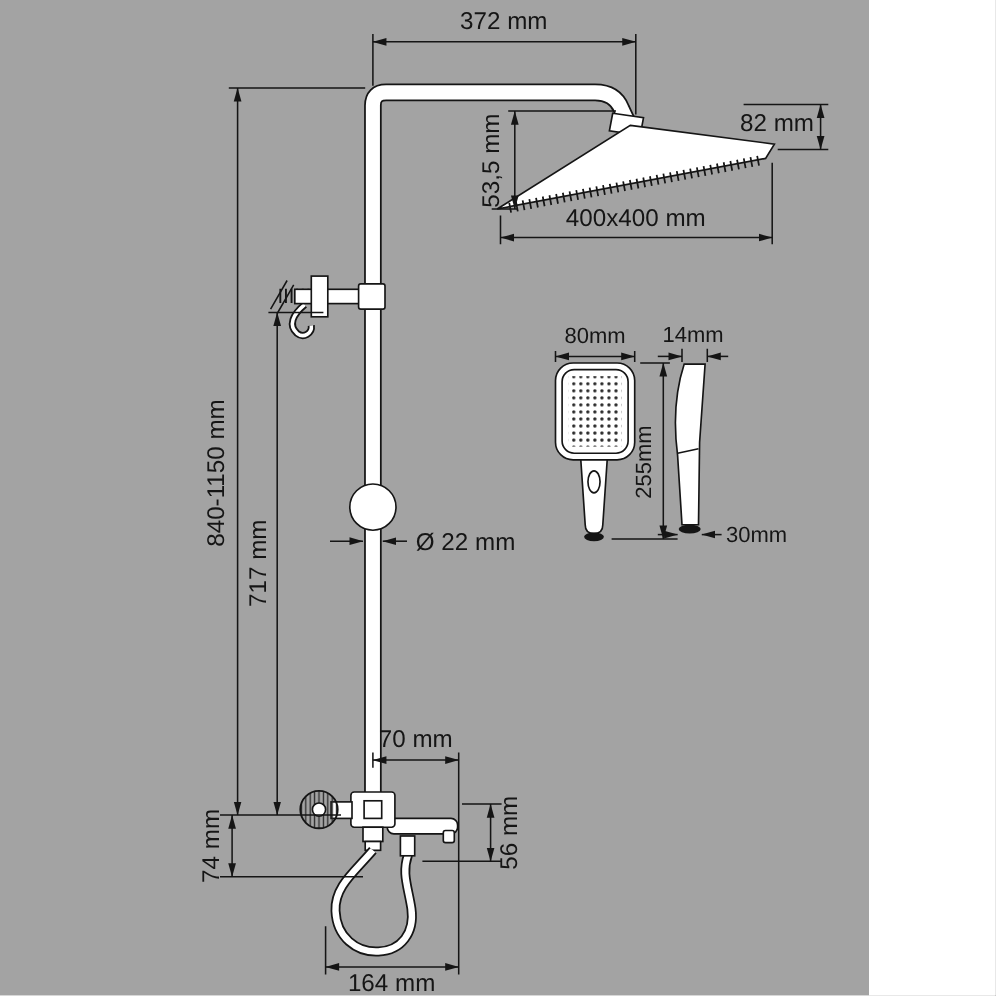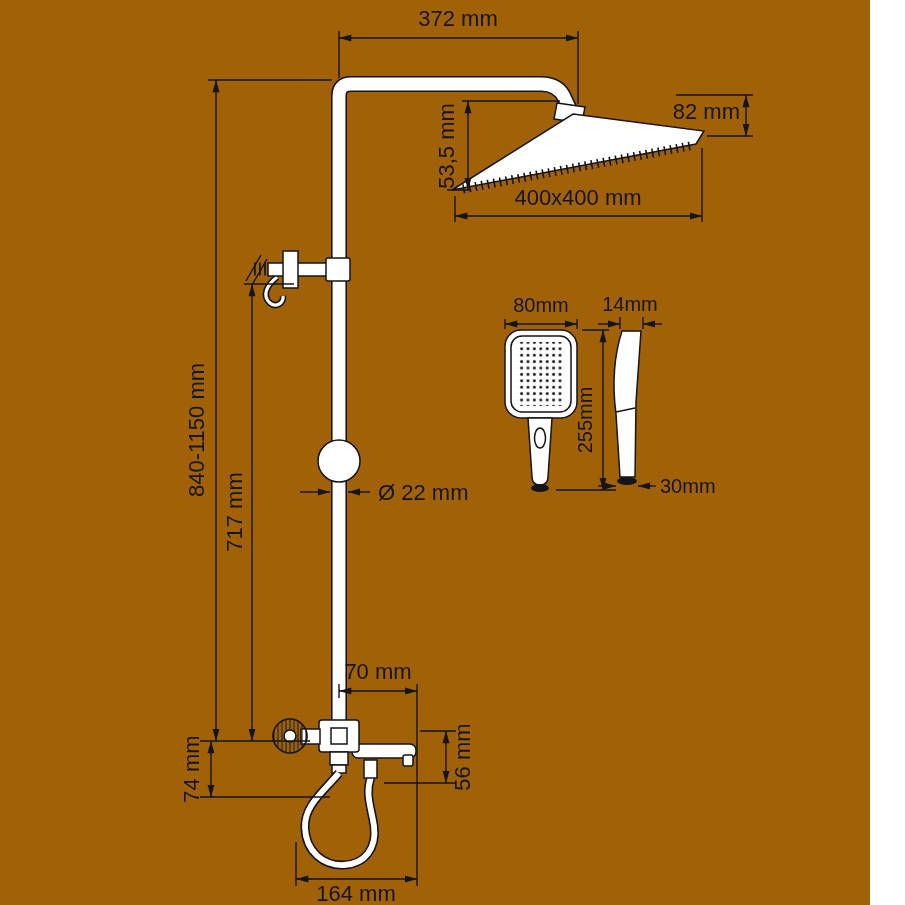--- a/index.html
+++ b/index.html
@@ -1,16 +1,16 @@
 <!DOCTYPE html>
 <html><head>
 <meta charset="utf-8">
 <style>
   html,body{margin:0;padding:0;background:#ffffff}
-  .drawing-wrap{width:870px;height:905px;background:#a16207}
+  .drawing-wrap{width:790px;height:905px;background:#a3a3a3}
   svg{display:block}
   text{font-family:"Liberation Sans", sans-serif;font-size:22px;fill:#151515}
   text.small{font-size:20px}
   .ln{stroke:#151515;stroke-width:1.4;fill:none}
   .objthin{stroke:#151515;stroke-width:1.5;fill:#ffffff}
 </style>
 </head>
 <body>
 
 <div class="drawing-wrap">

